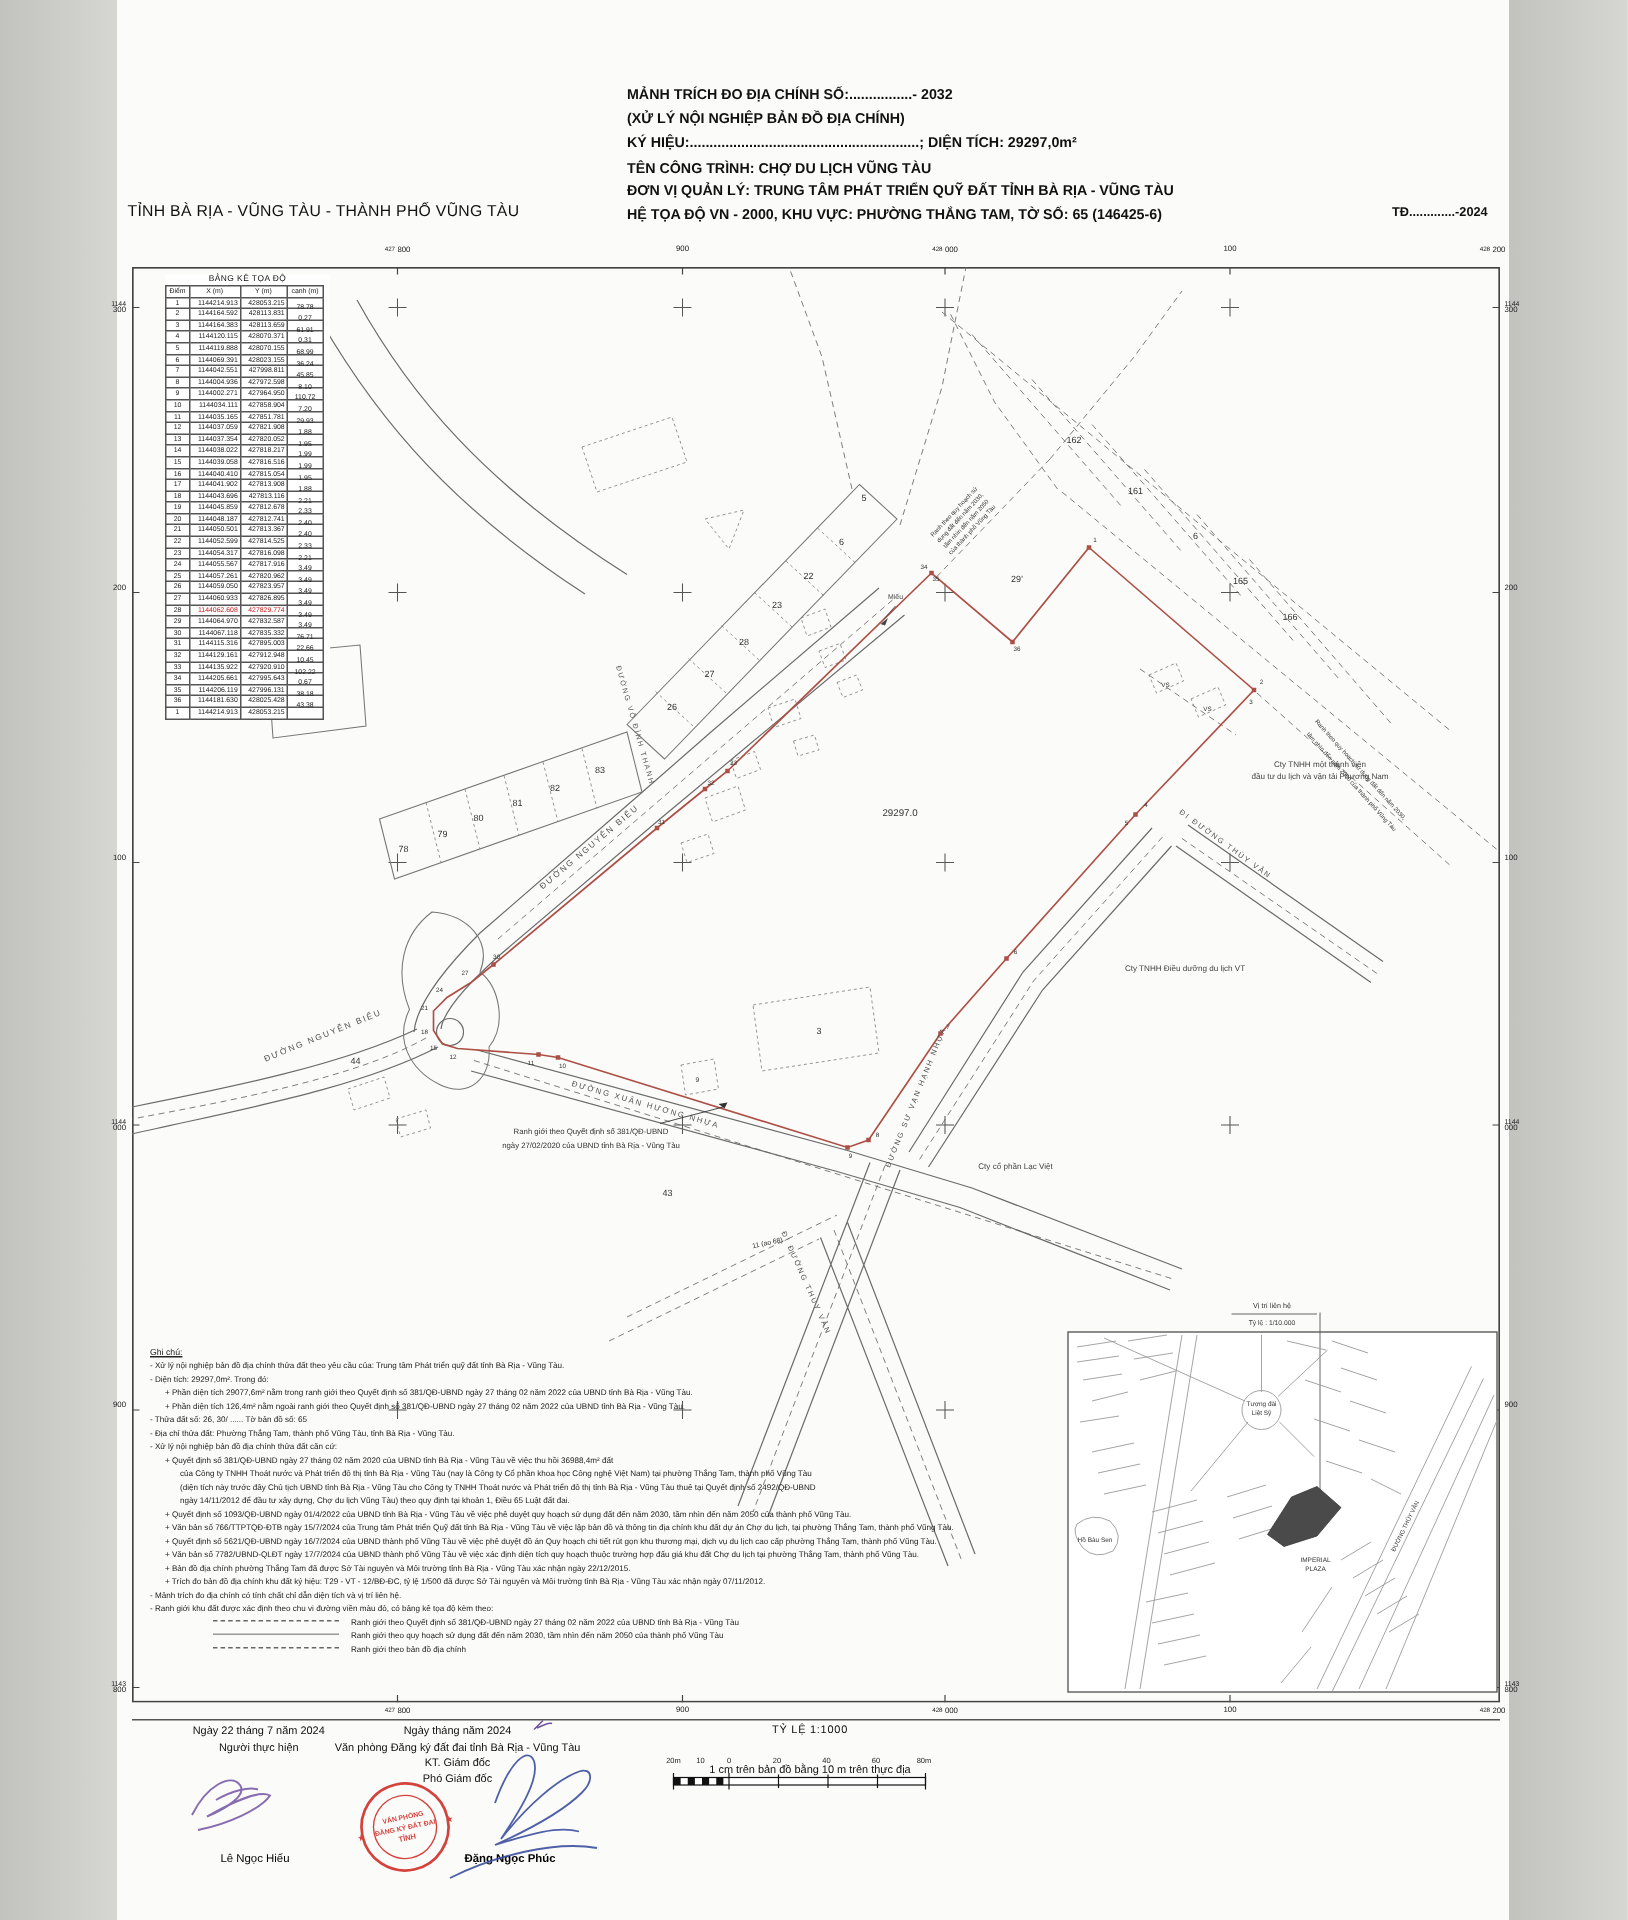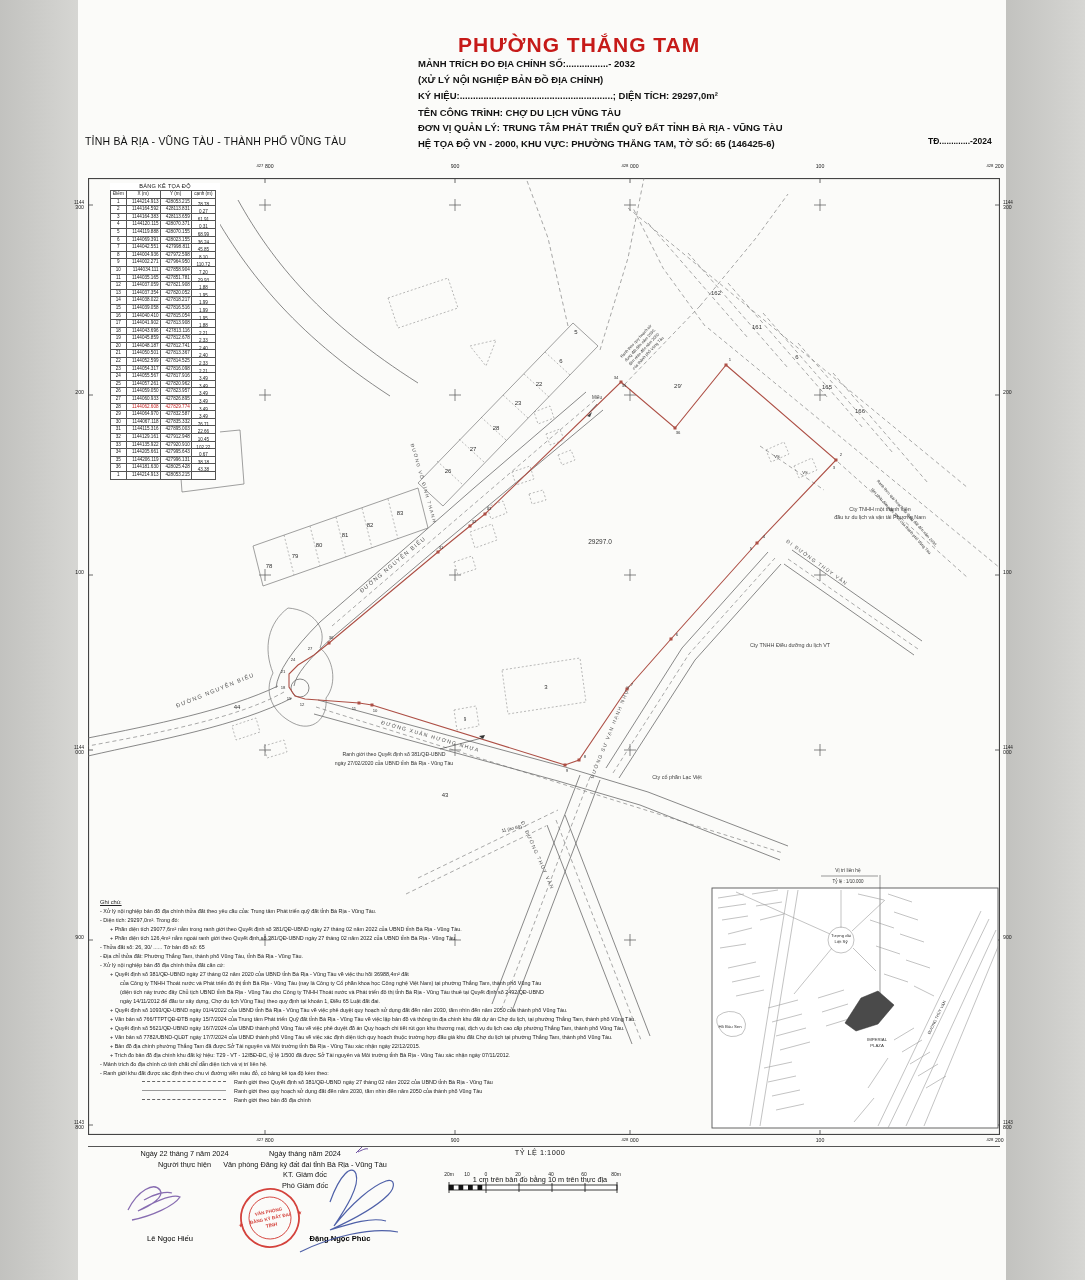--- a/index.html
+++ b/index.html
@@ -48,21 +48,20 @@
 </style>
 </head>
 <body>
 
 <div class="stage">
 
   <div class="margin-strip abs" style="left:0;width:78px;"></div>
   <div class="margin-strip abs" style="left:1006px;width:79px;"></div>
 
   <div class="abs hdr-prov" style="left:85px;top:135px;">TỈNH BÀ RỊA - VŨNG TÀU - THÀNH PHỐ VŨNG TÀU</div>
-  <div class="abs hdr-title" style="left:458px;top:33px;">PHƯỜNG THẮNG TAM</div>
   <div class="abs hdr-line" style="left:418px;top:58px;">MẢNH TRÍCH ĐO ĐỊA CHÍNH SỐ:................- 2032</div>
   <div class="abs hdr-line" style="left:418px;top:74px;">(XỬ LÝ NỘI NGHIỆP BẢN ĐỒ ĐỊA CHÍNH)</div>
   <div class="abs hdr-line" style="left:418px;top:90px;">KÝ HIỆU:..........................................................; DIỆN TÍCH: 29297,0m²</div>
   <div class="abs hdr-line" style="left:418px;top:107px;">TÊN CÔNG TRÌNH: CHỢ DU LỊCH VŨNG TÀU</div>
   <div class="abs hdr-line" style="left:418px;top:122px;">ĐƠN VỊ QUẢN LÝ: TRUNG TÂM PHÁT TRIỂN QUỸ ĐẤT TỈNH BÀ RỊA - VŨNG TÀU</div>
   <div class="abs hdr-line" style="left:418px;top:138px;">HỆ TỌA ĐỘ VN - 2000, KHU VỰC: PHƯỜNG THẮNG TAM, TỜ SỐ: 65 (146425-6)</div>
   <div class="abs hdr-td" style="left:928px;top:136px;">TĐ.............-2024</div>
 
   <div id="frame-labels"></div>
 
@@ -517,21 +516,21 @@
         <div class="note-line" style="padding-left: 10px;">+ Bản đồ địa chính phường Thắng Tam đã được Sở Tài nguyên và Môi trường tỉnh Bà Rịa - Vũng Tàu xác nhận ngày 22/12/2015.</div>
         <div class="note-line" style="padding-left: 10px;">+ Trích đo bản đồ địa chính khu đất ký hiệu: T29 - VT - 12/BĐ-ĐC, tỷ lệ 1/500 đã được Sở Tài nguyên và Môi trường tỉnh Bà Rịa - Vũng Tàu xác nhận ngày 07/11/2012.</div>
         <div class="note-line" style="padding-left: 0px;">- Mảnh trích đo địa chính có tính chất chỉ dẫn diện tích và vị trí liên hệ.</div>
         <div class="note-line" style="padding-left: 0px;">- Ranh giới khu đất được xác định theo chu vi đường viền màu đỏ, có bảng kê tọa độ kèm theo:</div>
         <div class="note-line" style="padding-left: 42px;"><span class="marker"></span>Ranh giới theo Quyết định số 381/QĐ-UBND ngày 27 tháng 02 năm 2022 của UBND tỉnh Bà Rịa - Vũng Tàu</div>
         <div class="note-line" style="padding-left: 42px;"><span class="marker m-solid"></span>Ranh giới theo quy hoạch sử dụng đất đến năm 2030, tầm nhìn đến năm 2050 của thành phố Vũng Tàu</div>
         <div class="note-line" style="padding-left: 42px;"><span class="marker"></span>Ranh giới theo bản đồ địa chính</div>
       </div>
   </div>
 
-  <div class="f-blk" style="left:92px;top:1149px;width:185px;">
+  <div class="f-blk" style="left:80px;top:1149px;width:185px;">
     <div>Ngày 22 tháng 7 năm 2024</div>
     <div>Người thực hiện</div>
   </div>
   <div class="abs f-name" style="left:120px;top:1234px;width:100px;text-align:center;font-size:7.6px;">Lê Ngọc Hiếu</div>
 
   <div class="f-blk" style="left:175px;top:1149px;width:260px;">
     <div>Ngày          tháng          năm 2024</div>
     <div>Văn phòng Đăng ký đất đai tỉnh Bà Rịa - Vũng Tàu</div>
     <div>KT. Giám đốc</div>
     <div>Phó Giám đốc</div>

